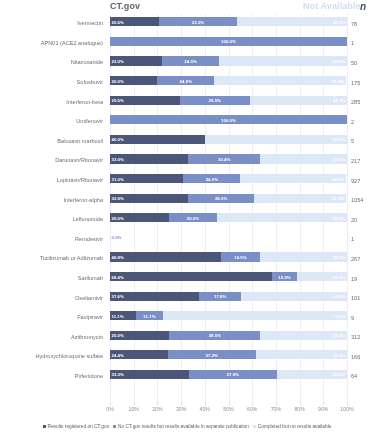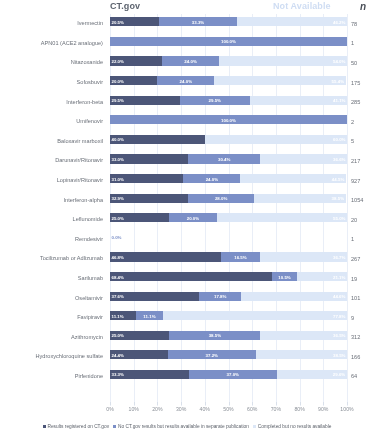--- a/index.html
+++ b/index.html
@@ -34,21 +34,21 @@
     position: absolute;
     top: 0;
     font-size: 9px;
     font-weight: bold;
     letter-spacing: 0.1px;
     white-space: nowrap;
     line-height: 13px;
   }
   .hdr-ctgov      { left: 110px; color: #5d646f; }
   .hdr-pub        { left: 197px; color: #7b8fc7; }
-  .hdr-na         { left: 273px; color: #cfddf3; }
+  .hdr-na         { left: 303px; color: #cfddf3; }
   .hdr-n          { left: 360px; color: #4a4f58; font-style: italic; font-size: 10px; }
 
   
   .plot {
     position: absolute;
     left: 110px;
     top: 14px;
     width: 237px;
     height: 392px;
   }

